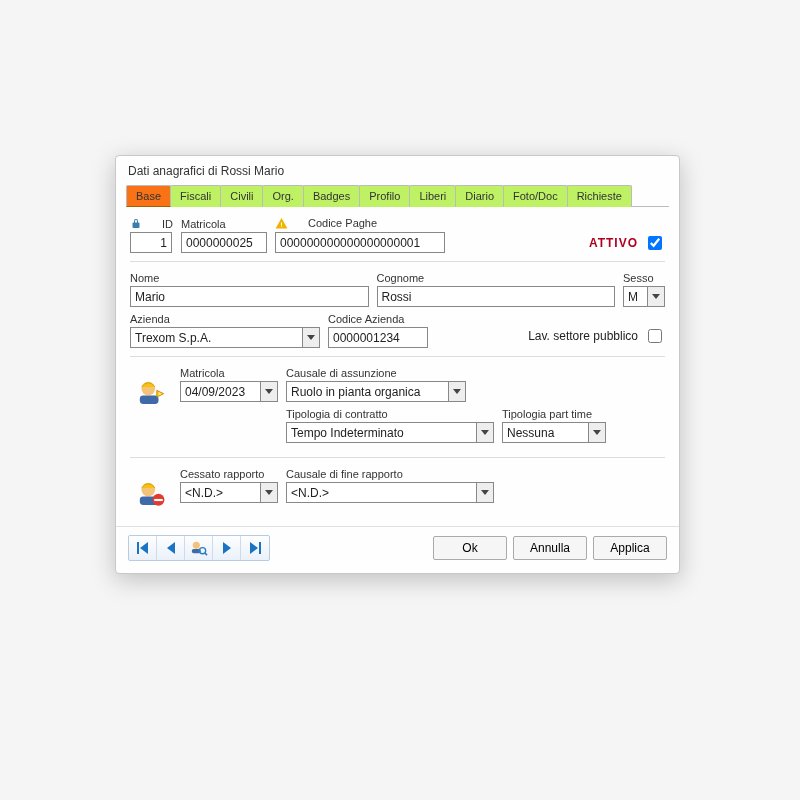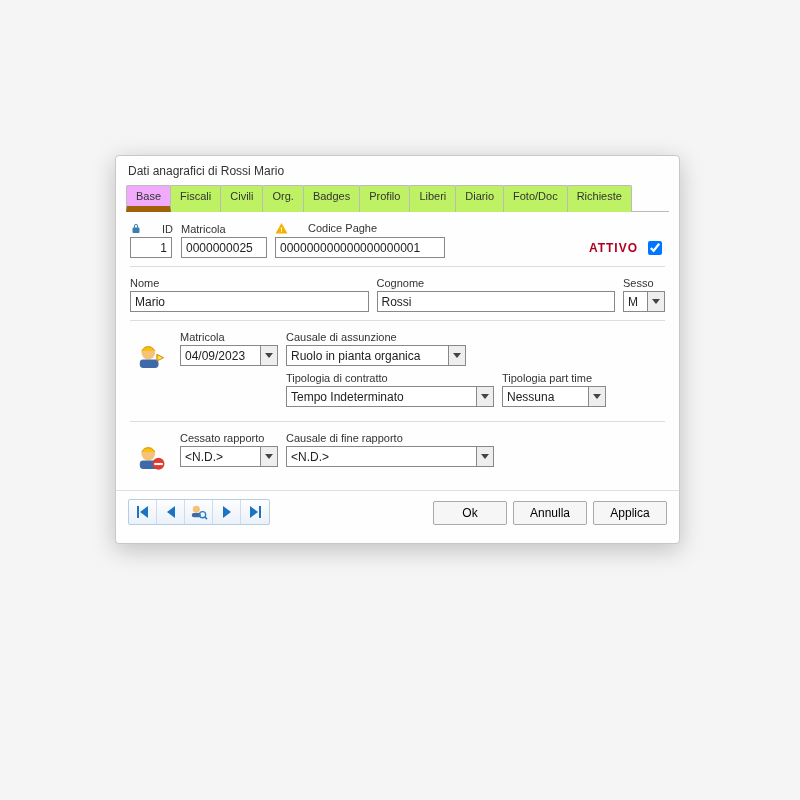--- a/index.html
+++ b/index.html
@@ -43,22 +43,22 @@
     background: #bef264;
     position: relative;
     top: 1px;
     cursor: pointer;
     font-size: 11px;
     color: #333;
     border-radius: 2px 2px 0 0;
     margin-right: -1px;
   }
   .tab.active {
-    background: #f0abfc;
-    border-bottom: 6px solid #a16207;
+    background: #f97316;
+    border-bottom: 1px solid #a16207;
     z-index: 1;
     text-align: center;
   }
   .content {
     padding: 10px 14px 6px 14px;
   }
   .row { display: flex; align-items: flex-end; gap: 8px; margin-bottom: 6px; }
   .field { display: flex; flex-direction: column; }
   .label { font-size: 11px; color: #333; margin-bottom: 2px; display:flex; align-items:flex-start; gap:20px;}
   .wide-gap { flex: 1; }
@@ -82,21 +82,21 @@
     display:flex; align-items:center; justify-content:center; cursor:pointer;
   }
   .arrow-down {
     width:0; height:0; border-left:4px solid transparent; border-right:4px solid transparent;
     border-top:5px solid #444;
   }
   .hr { height:1px; background:#ddd; margin: 8px 0 10px 0; }
   .section-row { display:flex; gap:10px; align-items:flex-start; margin-bottom:6px;}
   .ico-cell { width:40px; display:flex; align-items:flex-start; justify-content:center; padding-top:8px;}
   .btn-row {
-    display:flex; align-items:flex-end; padding: 8px 12px 18px 12px;
+    display:flex; align-items:center; padding: 8px 12px 12px 12px;
     border-top: 1px solid #e0e0e0; margin-top:4px;
   }
   .nav-group {
     display:flex; border:1px solid #b8cbe0; border-radius:2px; overflow:hidden;
     background: linear-gradient(#fdfeff,#eaf1f9);
   }
   .nav-btn {
     width:28px; height:24px; display:flex; align-items:center; justify-content:center;
     cursor:pointer; border-right:1px solid #cddbea;
   }
@@ -179,20 +179,40 @@
         <div class="label">Sesso</div>
         <div class="combo">
           <input type="text" style="width: 24px;" value="M">
           <div class="combo-btn">
               <div class="arrow-down"></div>
             </div>
         </div>
       </div>
     </div>
 
+    <div class="row">
+      <div class="field">
+        <div class="label">Azienda</div>
+        <div class="combo">
+          <input type="text" style="width: 172px;" value="Trexom S.p.A.">
+          <div class="combo-btn">
+              <div class="arrow-down"></div>
+            </div>
+        </div>
+      </div>
+      <div class="field">
+        <div class="label">Codice Azienda</div>
+        <input type="text" class="teal-box" style="width: 100px;" value="0000001234">
+      </div>
+      <div class="wide-gap"></div>
+      <div style="display:flex;align-items:center;gap:6px;padding-bottom:2px">
+        <span>Lav. settore pubblico</span>
+        <input type="checkbox" class="chk" style="">
+      </div>
+    </div>
 
     <div class="hr"></div>
 
     <div class="section-row">
       <div class="ico-cell">
         <svg width="34" height="34" viewBox="0 0 40 40">
           <circle cx="18" cy="16" r="8" fill="#f4c278"></circle>
           <path d="M10 14 Q18 4 26 14" fill="#f6c20f" stroke="#d19a00" stroke-width="1"></path>
           <rect x="8" y="24" width="22" height="10" rx="4" fill="#3e6aa8"></rect>
           <polygon points="28,18 36,22 28,26" fill="#f6c20f" stroke="#c97e00"></polygon>

